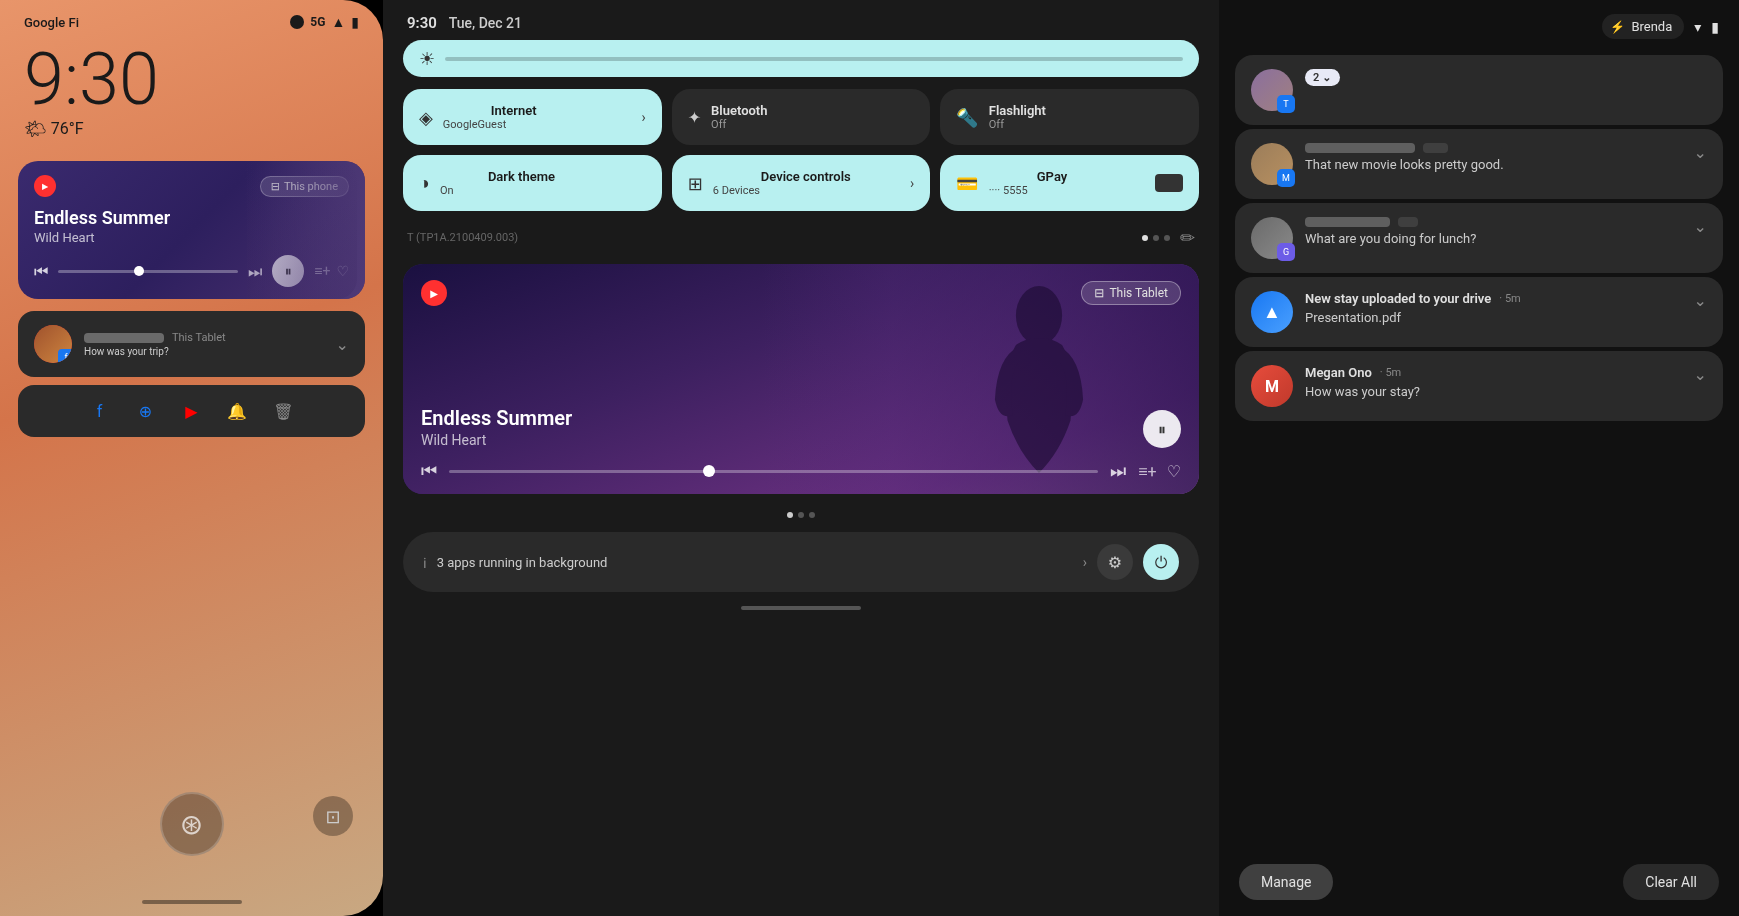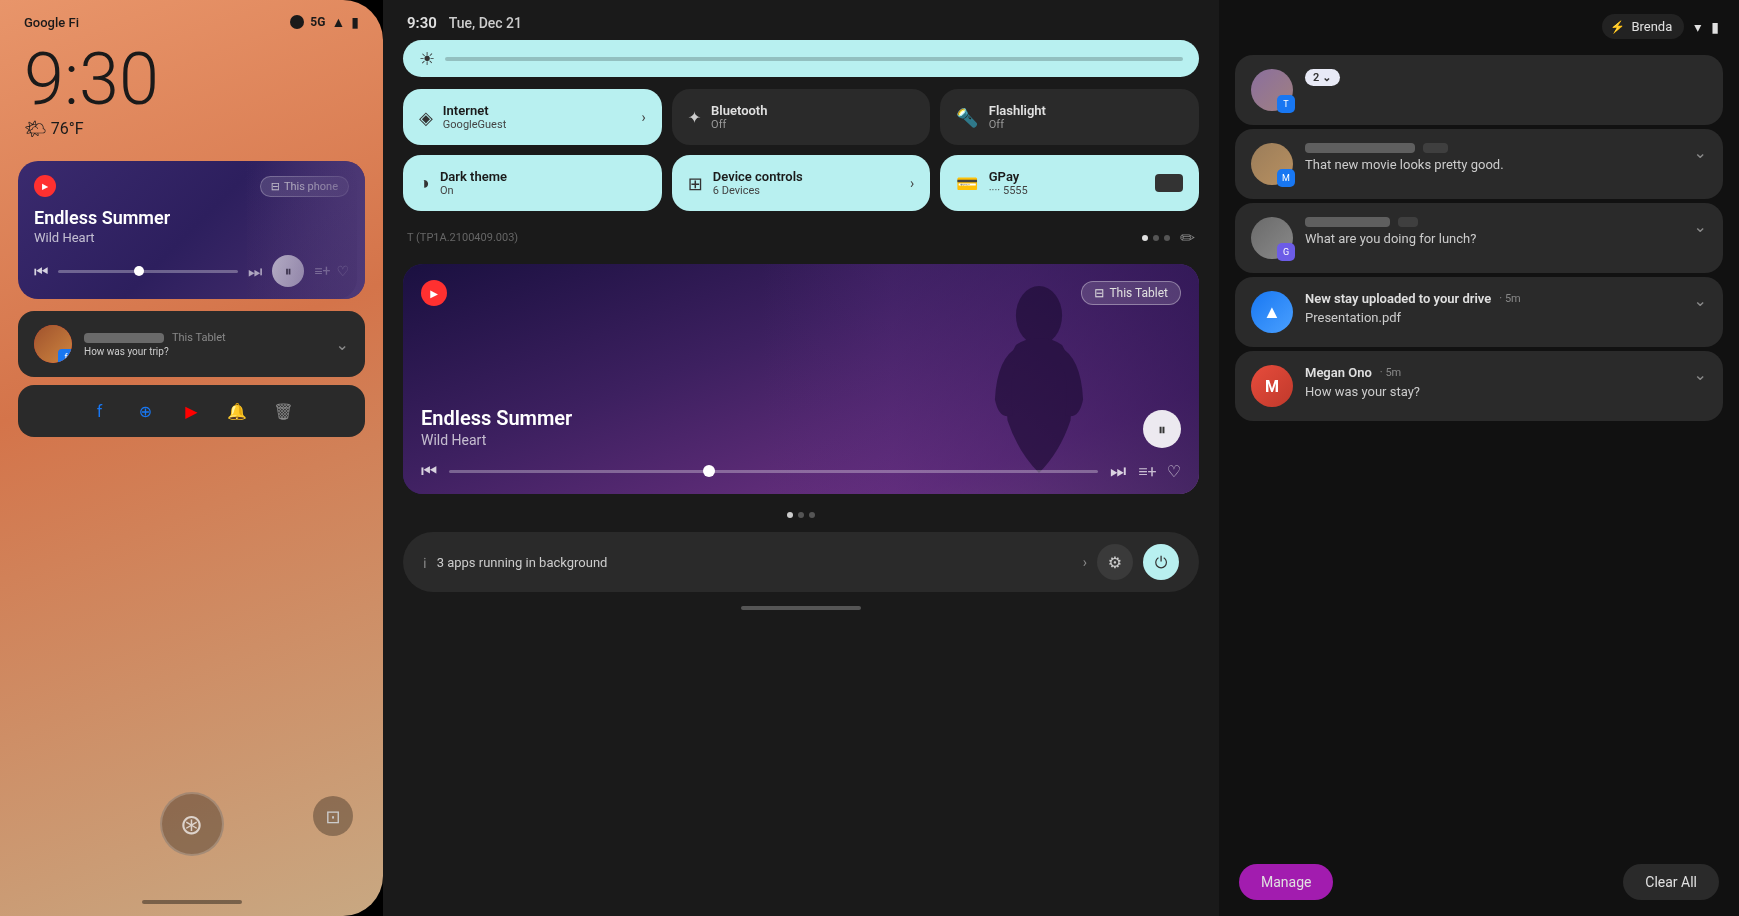--- a/index.html
+++ b/index.html
@@ -315,21 +315,21 @@
       flex-shrink: 0;
     }
     .qs-tile.active .qs-tile-icon { color: #333; }
     .qs-tile-text { flex: 1; }
     .qs-tile-name {
       font-size: 13px;
       font-weight: 600;
       color: #e0e0e0;
       display: block;
     }
-    .qs-tile.active .qs-tile-name { color: #1a1a1a; }
+    .qs-tile.active .qs-tile-name { color: #1a1a1a; margin-left: 48px; }
     .qs-tile-sub {
       font-size: 11px;
       color: #999;
       display: block;
     }
     .qs-tile.active .qs-tile-sub { color: #444; }
     .qs-tile-arrow {
       font-size: 14px;
       color: #888;
     }
@@ -577,21 +577,21 @@
       flex-shrink: 0;
     }
 
     .notifs-footer {
       display: flex;
       justify-content: space-between;
       align-items: center;
       padding: 10px 20px 16px;
     }
     .notifs-manage-btn {
-      background: #a21caf;
+      background: #404040;
       border: none;
       border-radius: 24px;
       padding: 10px 22px;
       font-size: 14px;
       color: #e0e0e0;
       cursor: pointer;
       font-family: inherit;
     }
     .notifs-clear-btn {
       background: #2a2a2a;

